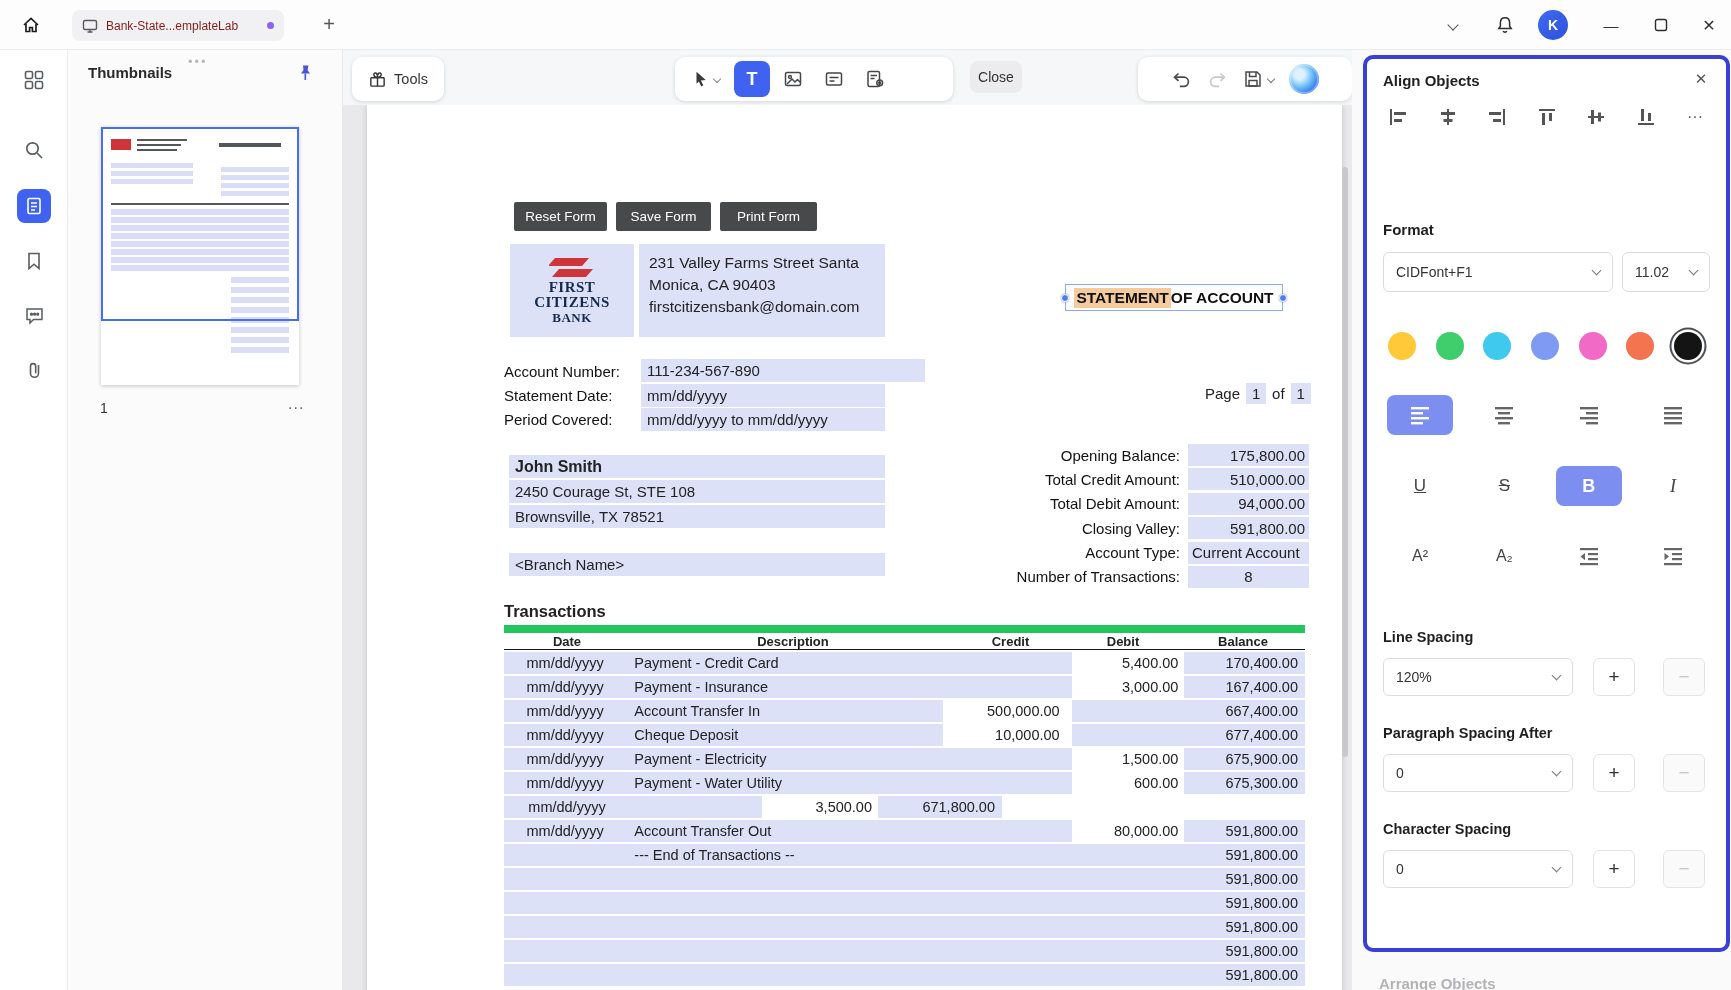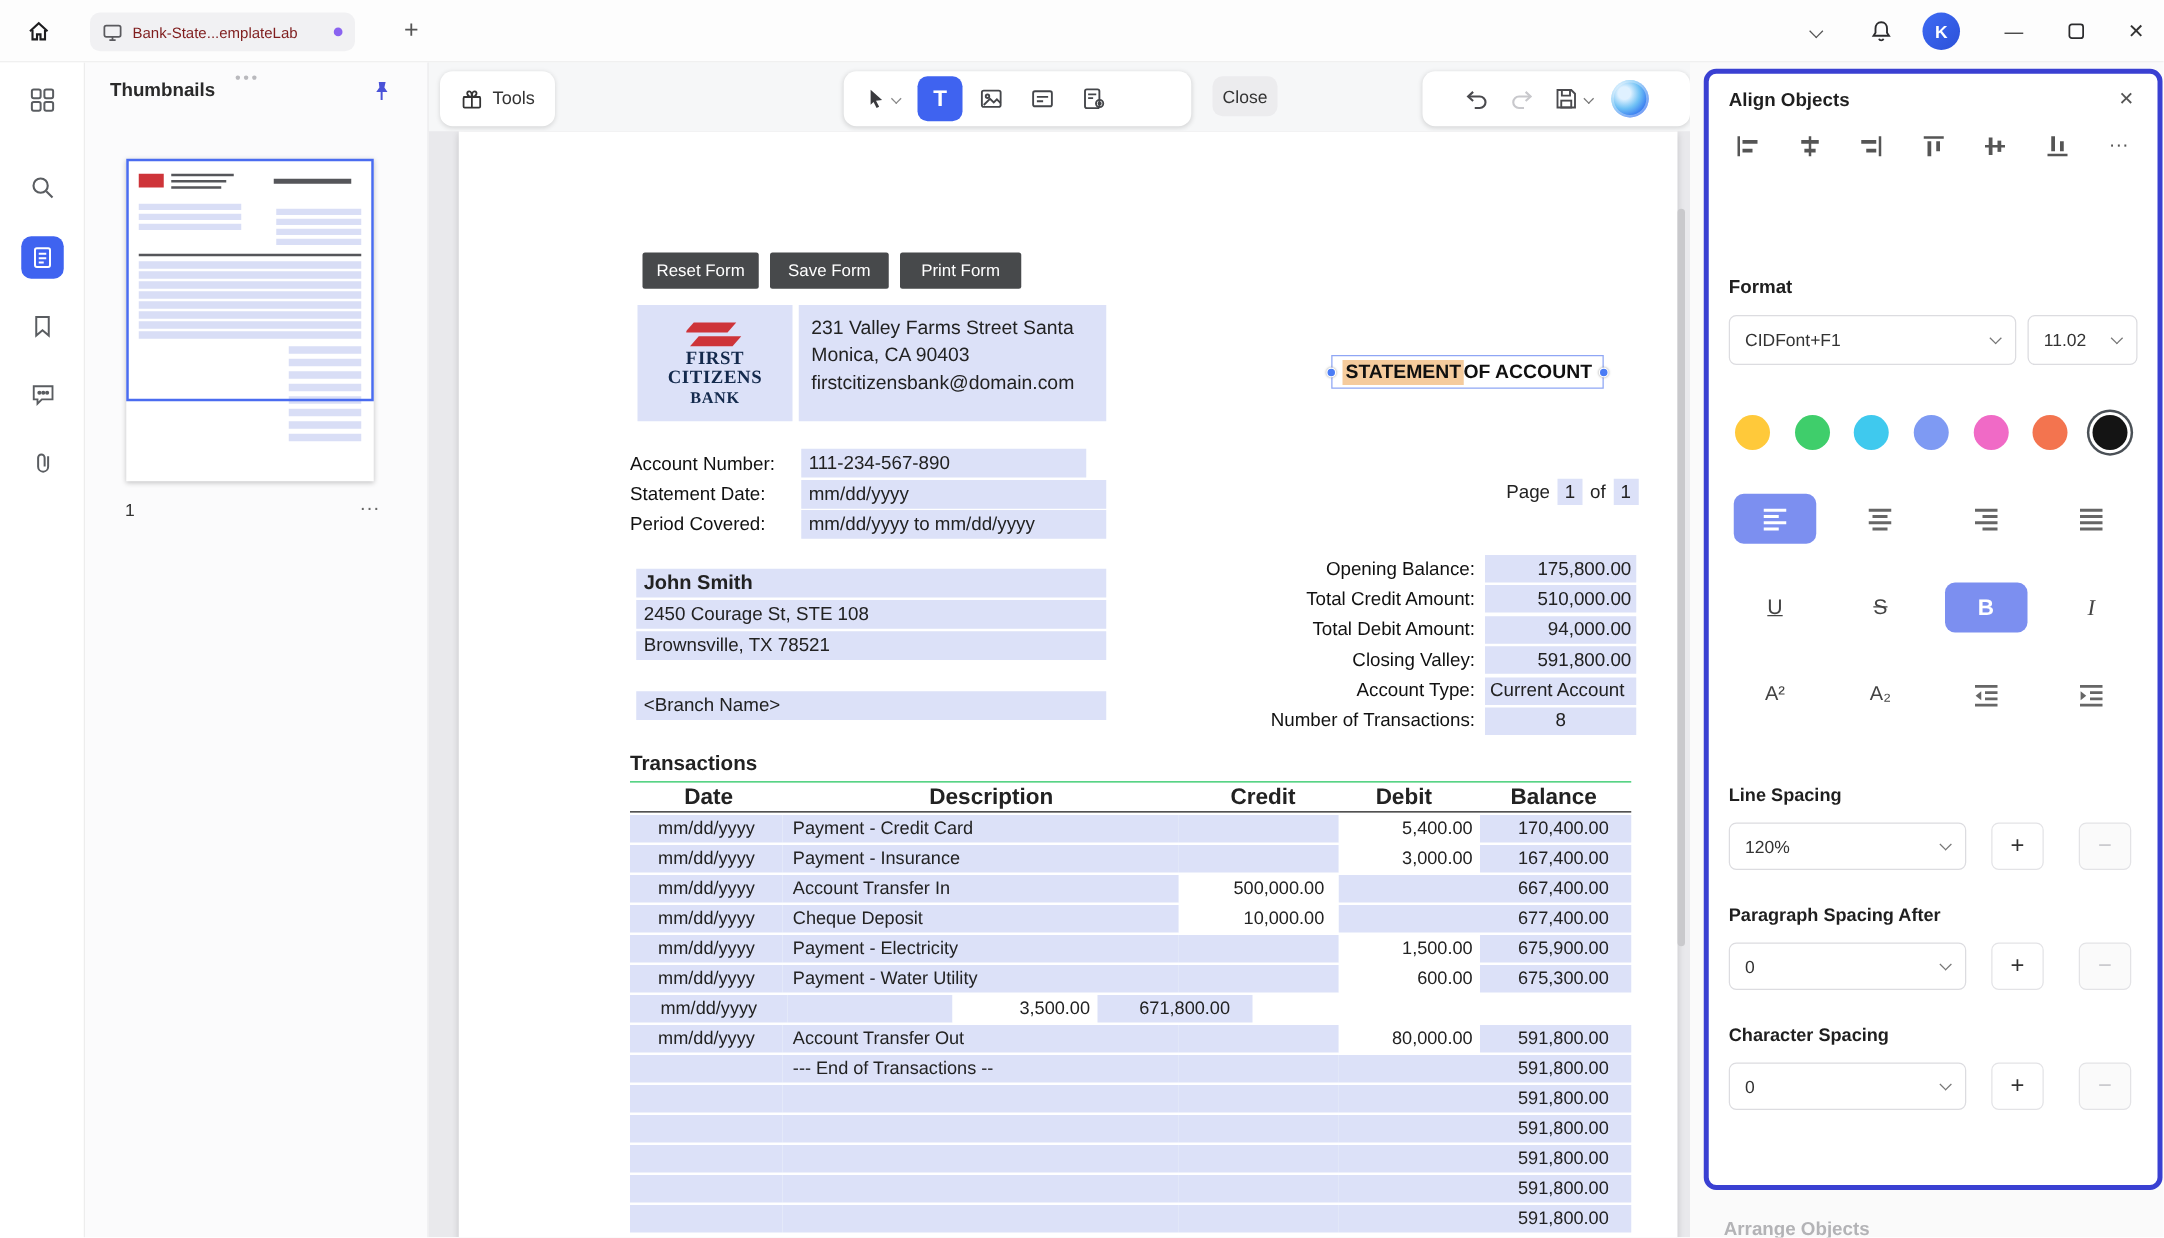--- a/index.html
+++ b/index.html
@@ -64,30 +64,30 @@
 .pageind .pbox{width:20px;height:21px;background:#dce1f8;display:flex;align-items:center;justify-content:center}
 .custrow{position:absolute;left:142px;width:376px;height:23px;background:#dce1f8;display:flex;align-items:center;padding:0 6px}
 .summary{position:absolute;left:540px;top:339px;width:402px}
 .srow{display:flex;height:22px;margin-bottom:2.4px;align-items:center}
 .slabel{flex:1;text-align:right;padding-right:8px;font-size:15px;color:#111}
 .svalue{width:121px;height:22px;background:#dce1f8;display:flex;align-items:center;justify-content:flex-end;padding:0 4px;font-size:15px}
 .svalue.left{justify-content:flex-start}
 .svalue.center{justify-content:center}
 .txtitle{position:absolute;left:137px;top:497px;font-size:16.5px;font-weight:bold}
 .ttable{position:absolute;left:137px;top:520px;width:801px;font-size:14.5px}
-.thead{display:flex;height:25px;border-top:1px solid #22c55e;border-bottom:1px solid #1a1a1a;font-weight:bold;font-size:18px;align-items:center}
+.thead{display:flex;height:25px;border-top:8px solid #22c55e;border-bottom:1px solid #1a1a1a;font-weight:bold;font-size:13px;align-items:center}
 .thead div{text-align:center}
 .trow{display:flex;height:22px;margin-top:2px}
 .tcell{background:#dce1f8;display:flex;align-items:center}
 .tcell.filled{background:#fff}
 .c0{width:126px;justify-content:center;text-align:center}
 .c1{width:326px;padding-left:8px}
 .c2{width:132px;justify-content:flex-end;padding-right:12px}
 .c3{width:116px;justify-content:flex-end;padding-right:6px}
-.c4{width:124px;justify-content:flex-end;padding-right:18px}
+.c4{width:124px;justify-content:flex-end;padding-right:7px}
 .hc0{width:126px}.hc1{width:326px}.hc2{width:109px}.hc3{width:116px}.hc4{width:124px}
 
 
 .rightcol{position:relative;width:379px;background:#fafafa;flex:none}
 .panel{position:absolute;left:11px;top:5px;width:367px;height:897px;background:#fff;border:4px solid #3a40d2;border-radius:10px;overflow:hidden}
 .panel-title{position:absolute;left:16px;top:13px;font-size:15px;font-weight:bold;color:#1f1f1f}
 .panel-close{position:absolute;right:14px;top:9px;font-size:15px;color:#555;width:22px;height:22px;display:flex;align-items:center;justify-content:center}
 .alignrow{position:absolute;left:18px;right:18px;top:45px;display:flex;justify-content:space-between}
 .alico{width:26px;height:26px;display:flex;align-items:center;justify-content:center;color:#555}
 .sec-label{position:absolute;left:16px;font-size:15px;font-weight:bold;color:#1f1f1f}
@@ -335,21 +335,21 @@
           </div>
 
           <div class="stmt-box">
             <span class="hl">STATEMENT</span>
               <span> OF ACCOUNT</span>
             <span class="handle" style="left:-5px"></span>
             <span class="handle" style="right:-5px"></span>
           </div>
 
           <div class="label" style="left:137px;top:255px">Account Number:</div>
-          <div class="fieldbox" style="left:274px;top:254px;width:228px;height:23px">111-234-567-890</div>
+          <div class="fieldbox" style="left:274px;top:254px;width:284px;height:23px">111-234-567-890</div>
           <div class="label" style="left:137px;top:279px">Statement Date:</div>
           <div class="fieldbox" style="left:274px;top:279px;width:244px;height:23px">mm/dd/yyyy</div>
           <div class="label" style="left:137px;top:303px">Period Covered:</div>
           <div class="fieldbox" style="left:274px;top:303px;width:244px;height:23px">mm/dd/yyyy to mm/dd/yyyy</div>
 
           <div class="pageind">
             <span>Page</span>
             <span class="pbox">1</span>
             <span>of</span>
             <span class="pbox">1</span>

